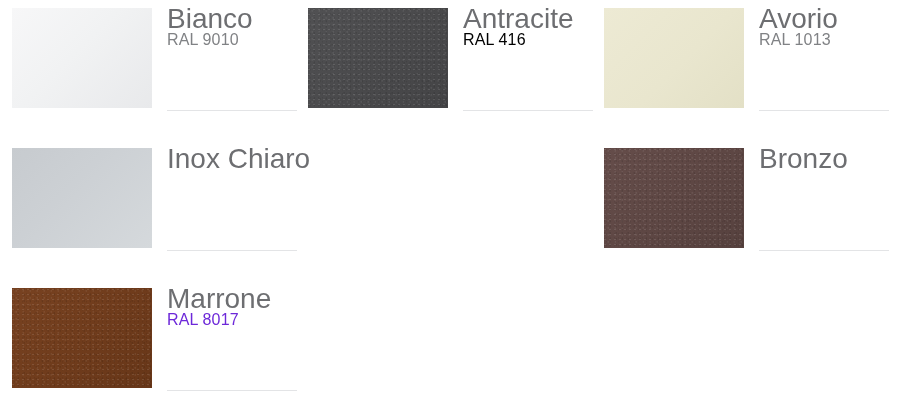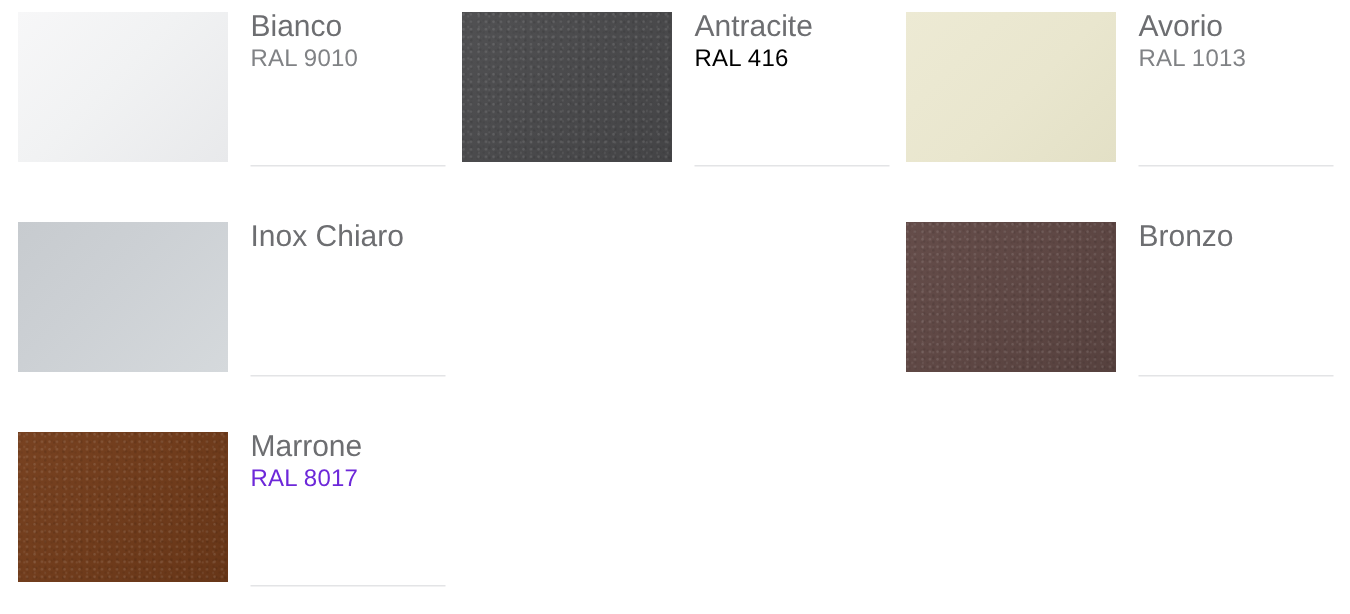--- a/index.html
+++ b/index.html
@@ -62,21 +62,21 @@
   }
 
   .swatch-info {
     position: absolute;
     left: 167px;
     top: 6px;
     right: 2px;
   }
 
   .swatch-title {
-    font-size: 20px;
+    font-size: 28px;
     line-height: 25px;
     font-weight: 400;
     color: #6d6e71;
     white-space: nowrap;
   }
 
   .swatch-code {
     font-size: 16px;
     line-height: 17px;
     font-weight: 400;

